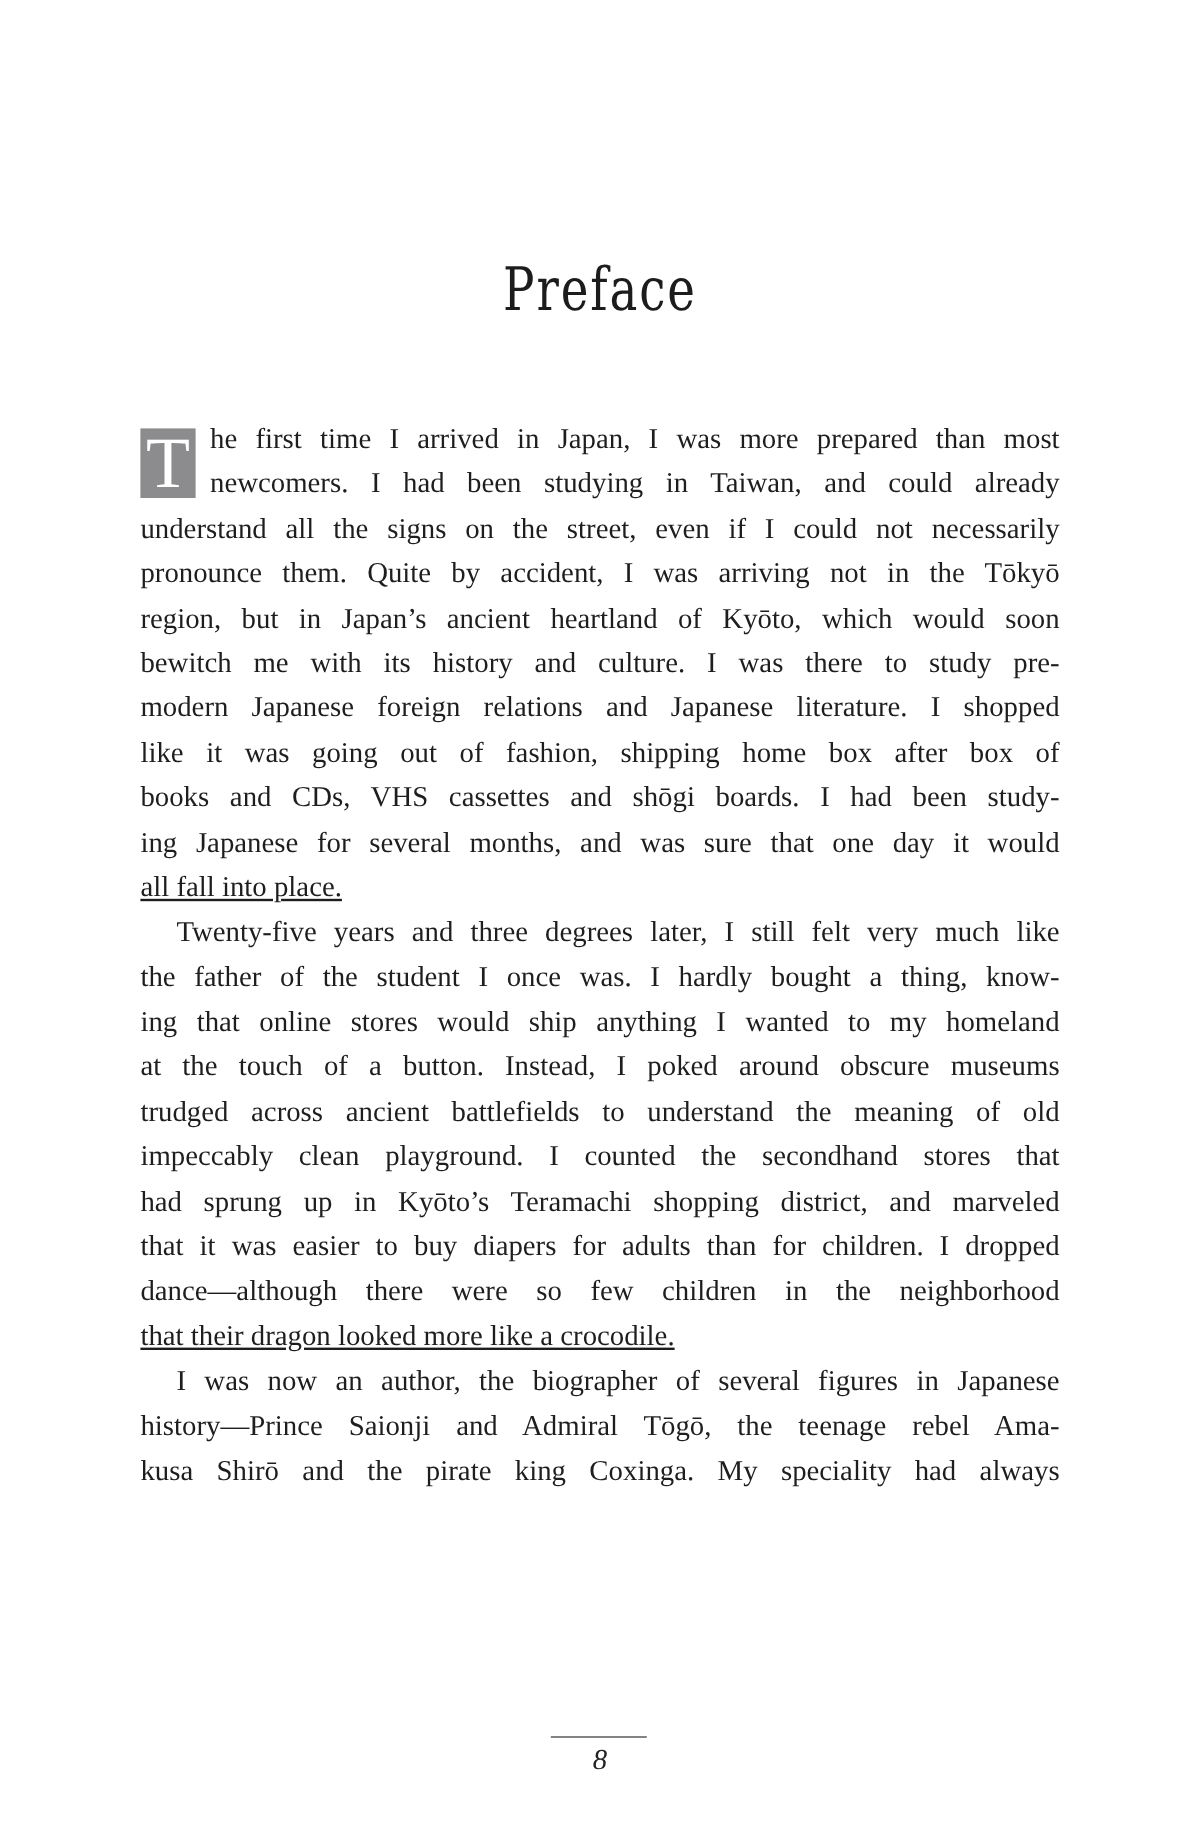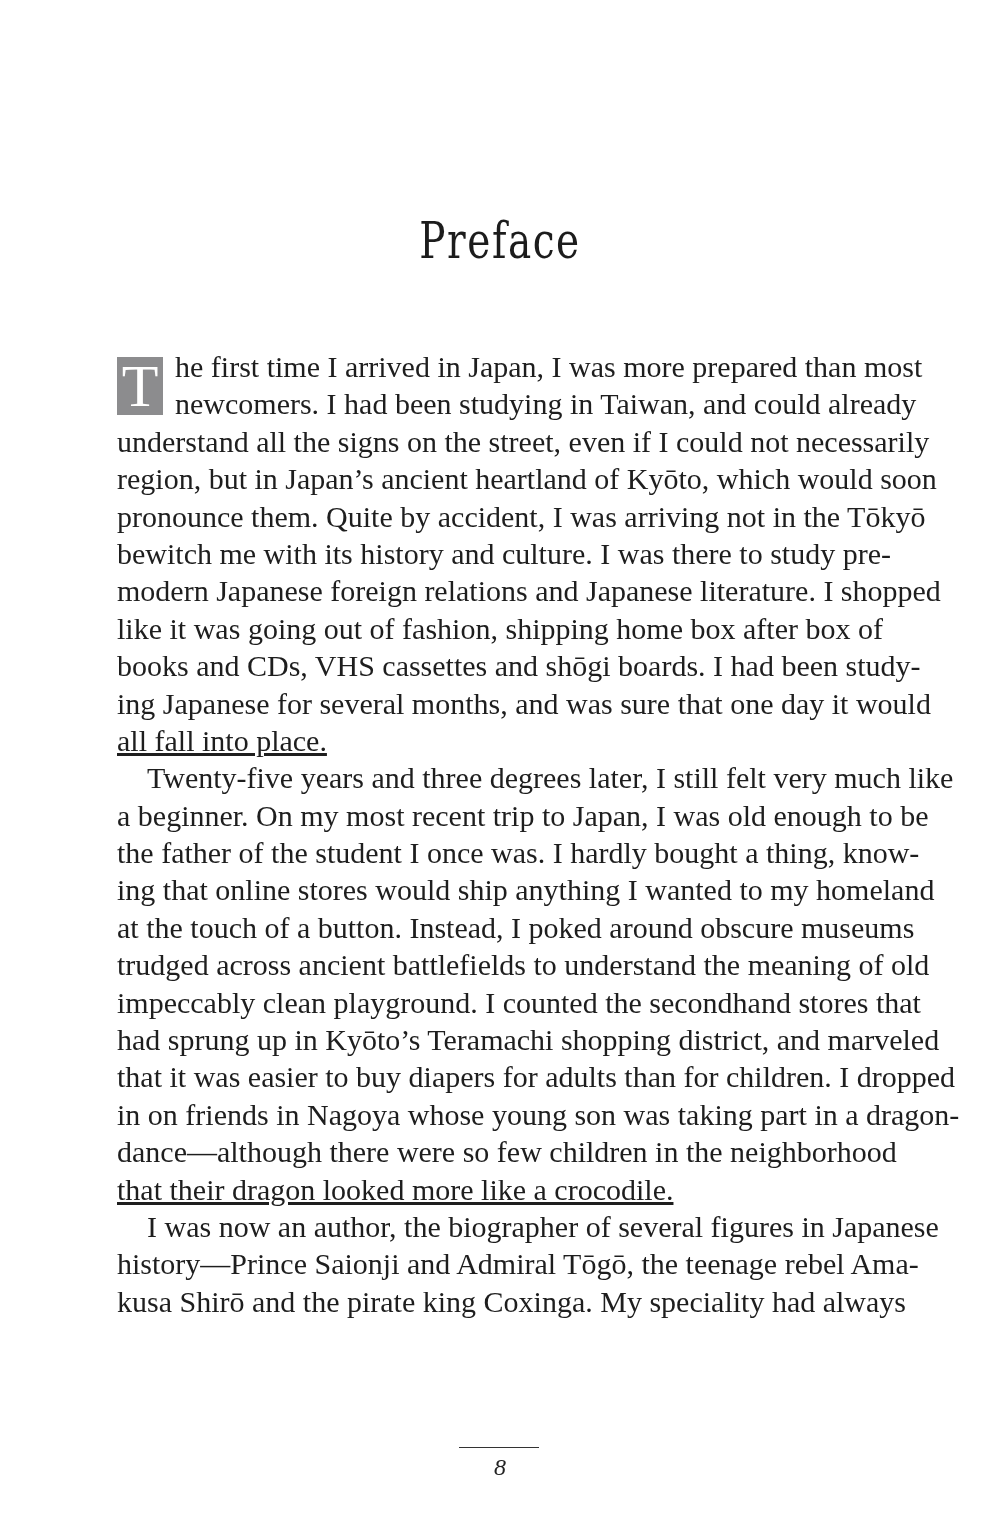--- a/index.html
+++ b/index.html
@@ -5,21 +5,21 @@
   html, body { margin: 0; padding: 0; background: #ffffff; }
   body { width: 1000px; height: 1529px; position: relative; overflow: hidden; }
   .page { position: absolute; left: 0; top: 0; width: 1000px; height: 1529px; background: #fff; }
   .title {
     position: absolute; left: 0; top: 212px; width: 1000px; text-align: center;
     font-family: "DejaVu Serif", serif; font-size: 50px; letter-spacing: 2px;
     color: #1c1c1c; transform: scaleX(0.78); transform-origin: center; font-weight: normal;
   }
   .body-text {
     position: absolute; left: 117px; top: 348px; width: 766px;
-    font-family: "Liberation Serif", serif; font-size: 30px; line-height: 37.4px;
+    font-family: "Liberation Serif", serif; font-size: 24px; line-height: 37.4px;
     color: #1e1e1e;
   }
   .line { display: block; white-space: nowrap; text-align: justify; text-align-last: justify; height: 37.4px; }
   .line.last { text-align-last: left; text-decoration: underline; }
   .line.indent { padding-left: 30px; }
   .line.dc { padding-left: 58px; }
   .dropcap {
     position: absolute; left: 117px; top: 357px; width: 46px; height: 58px;
     background: #8c8c8e; color: #ffffff;
     font-family: "Liberation Serif", serif; font-size: 60px; line-height: 58px;
@@ -36,38 +36,36 @@
 
 <div class="page">
   <div class="title">Preface</div>
 
   <div class="dropcap">T</div>
 
   <div class="body-text">
     <span class="line dc">he first time I arrived in Japan, I was more prepared than most</span>
     <span class="line dc">newcomers. I had been studying in Taiwan, and could already</span>
     <span class="line">understand all the signs on the street, even if I could not necessarily</span>
+    <span class="line">pronounce them. Quite by accident, I was arriving not in the Tōkyō</span>
     <span class="line">region, but in Japan’s ancient heartland of Kyōto, which would soon</span>
-    <span class="line">pronounce them. Quite by accident, I was arriving not in the Tōkyō</span>
     <span class="line">bewitch me with its history and culture. I was there to study pre-</span>
     <span class="line">modern Japanese foreign relations and Japanese literature. I shopped</span>
     <span class="line">like it was going out of fashion, shipping home box after box of</span>
     <span class="line">books and CDs, VHS cassettes and shōgi boards. I had been study-</span>
     <span class="line">ing Japanese for several months, and was sure that one day it would</span>
     <span class="line last">all fall into place.</span>
     <span class="line indent">Twenty-five years and three degrees later, I still felt very much like</span>
-    <span class="line">a beginner. On my most recent trip to Japan, I was old enough to be</span>
     <span class="line">the father of the student I once was. I hardly bought a thing, know-</span>
     <span class="line">ing that online stores would ship anything I wanted to my homeland</span>
     <span class="line">at the touch of a button. Instead, I poked around obscure museums</span>
     <span class="line">trudged across ancient battlefields to understand the meaning of old</span>
     <span class="line">impeccably clean playground. I counted the secondhand stores that</span>
     <span class="line">had sprung up in Kyōto’s Teramachi shopping district, and marveled</span>
     <span class="line">that it was easier to buy diapers for adults than for children. I dropped</span>
-    <span class="line">in on friends in Nagoya whose young son was taking part in a dragon-</span>
     <span class="line">dance—although there were so few children in the neighborhood</span>
     <span class="line last">that their dragon looked more like a crocodile.</span>
     <span class="line indent">I was now an author, the biographer of several figures in Japanese</span>
     <span class="line">history—Prince Saionji and Admiral Tōgō, the teenage rebel Ama-</span>
     <span class="line">kusa Shirō and the pirate king Coxinga. My speciality had always</span>
   </div>
 
   <div class="folio-rule"></div>
   <div class="folio">8</div>
 </div>

